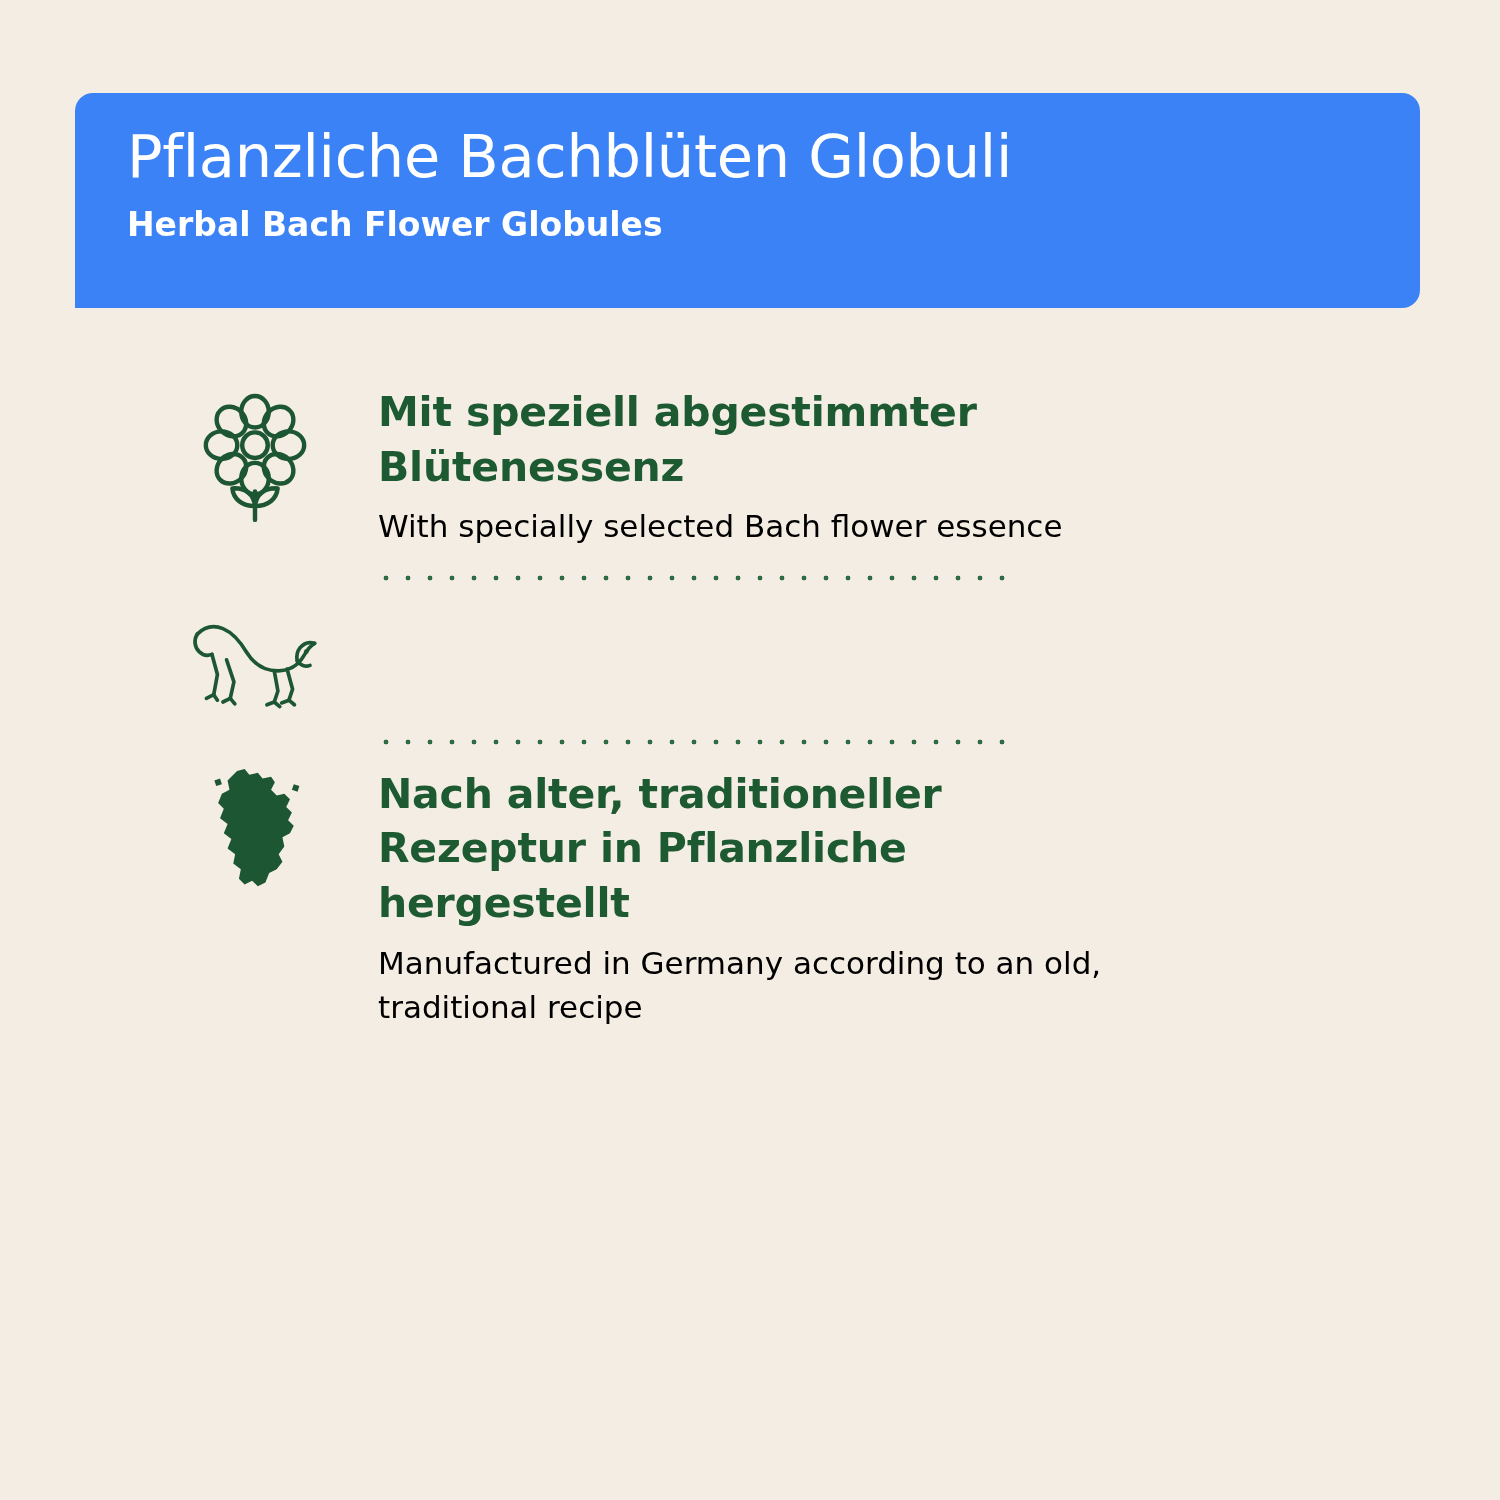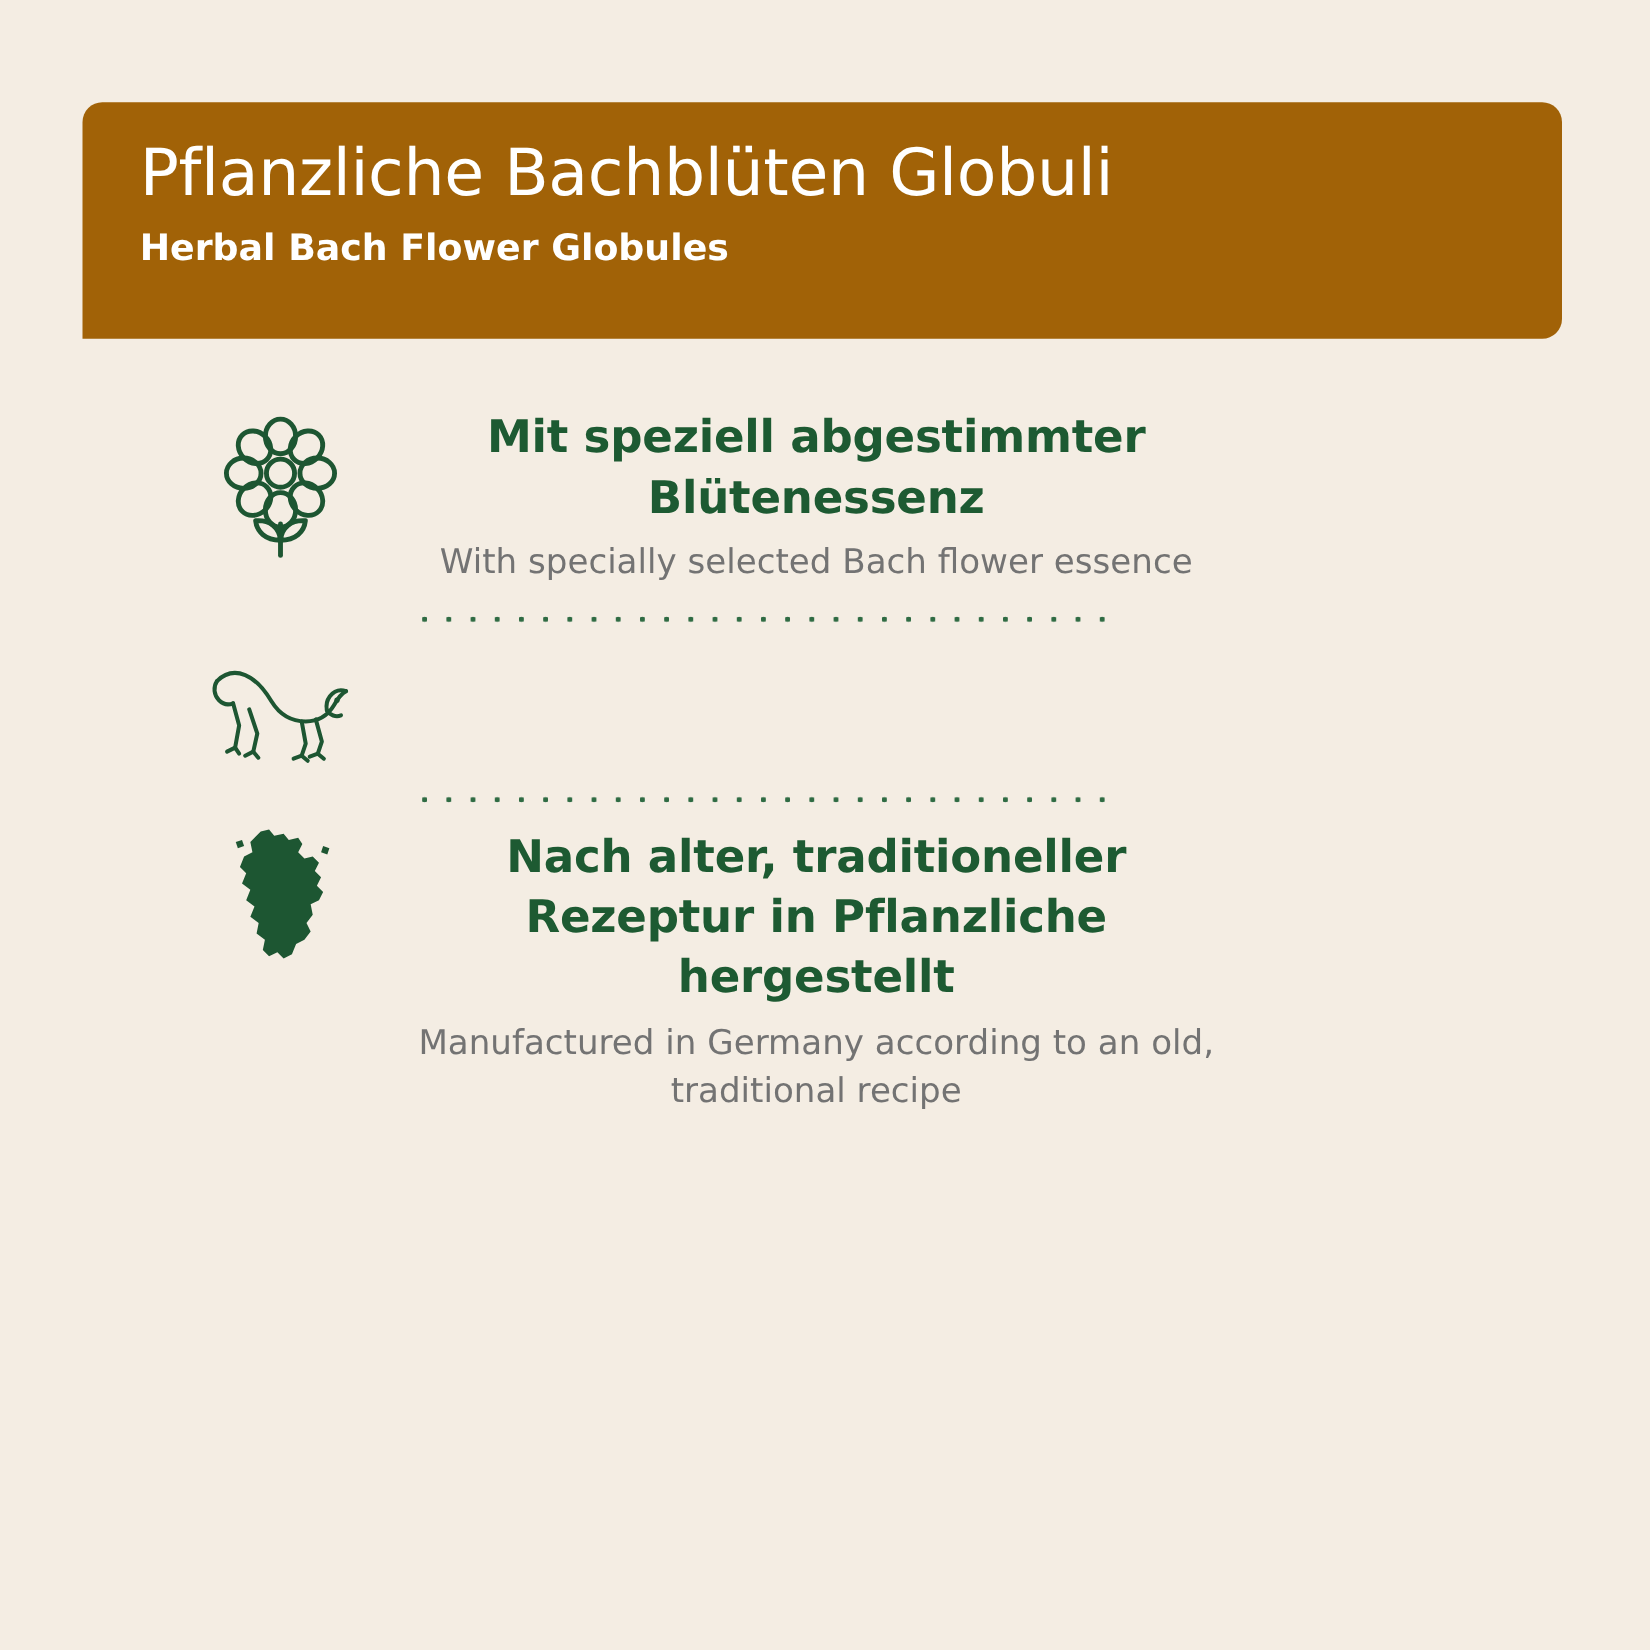--- a/index.html
+++ b/index.html
@@ -21,21 +21,21 @@
     background: #f4ede3;
   }
 
   
   .banner {
     position: absolute;
     left: 75px;
     top: 93px;
     width: 1345px;
     height: 215px;
-    background: #a16207;
+    background: #3b82f6;
     border-radius: 18px 18px 18px 0px;
     box-sizing: border-box;
     padding: 30px 0 0 52px;
   }
   .banner-title {
     color: #ffffff;
     font-size: 59px;
     font-weight: 400;
     line-height: 1.15;
     letter-spacing: -0.3px;
@@ -47,23 +47,22 @@
     font-weight: 700;
     line-height: 1.2;
     margin-top: 14px;
     white-space: nowrap;
   }
 
   
   .features {
     position: absolute;
     left: 0;
-    top: 370px;
+    top: 385px;
     width: 1196px;
-    text-align: center;
   }
   .feature {
     position: relative;
     display: flex;
     align-items: flex-start;
     padding-left: 180px;
     padding-right: 90px;
     box-sizing: border-box;
   }
   .feature-icon {
@@ -79,21 +78,21 @@
     padding-left: 48px;
   }
   .feature-title {
     color: #1d5a32;
     font-size: 41px;
     font-weight: 700;
     line-height: 1.33;
     letter-spacing: -0.2px;
   }
   .feature-sub {
-    color: #737373;
+    color: #000000;
     font-size: 31px;
     font-weight: 400;
     line-height: 1.45;
     margin-top: 10px;
   }
   .divider {
     position: relative;
     margin: 26px 0 22px 0;
     margin-left: 375px;
     margin-right: 185px;

